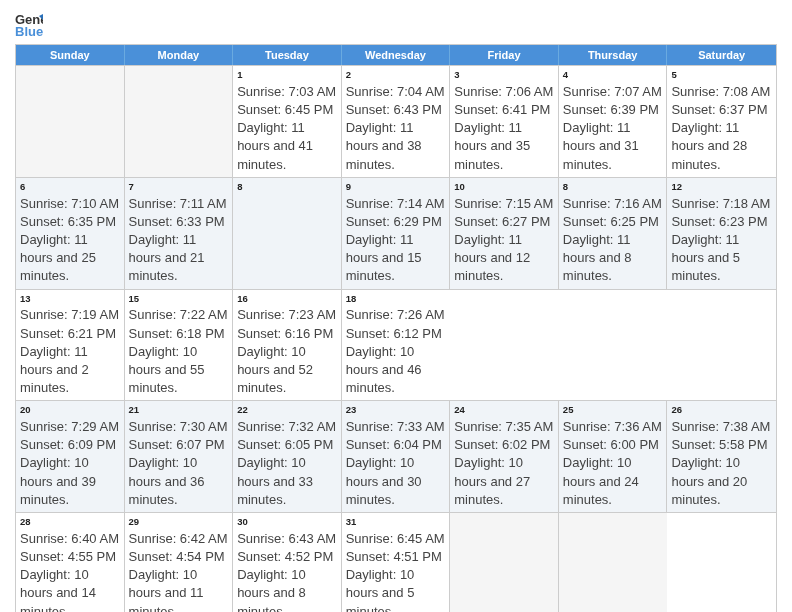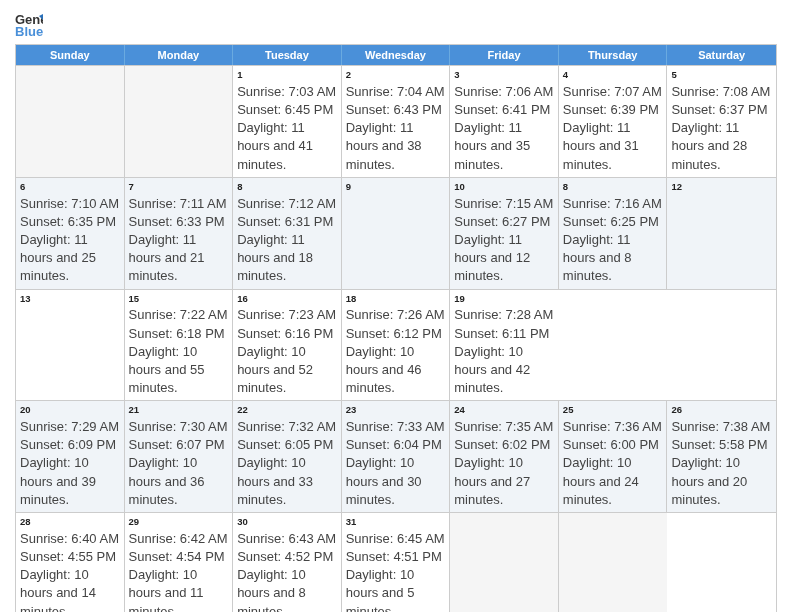--- a/index.html
+++ b/index.html
@@ -161,56 +161,54 @@
           <div class="cal-cell alt-row">
             <span class="day-num">6</span>
             <div class="day-info">Sunrise: 7:10 AM<br>Sunset: 6:35 PM<br>Daylight: 11 hours and 25 minutes.</div>
           </div>
           <div class="cal-cell alt-row">
             <span class="day-num">7</span>
             <div class="day-info">Sunrise: 7:11 AM<br>Sunset: 6:33 PM<br>Daylight: 11 hours and 21 minutes.</div>
           </div>
           <div class="cal-cell alt-row">
             <span class="day-num">8</span>
-            <div class="day-info">Sunrise: 7:12 AM<br>Sunset: 6:31 PM<br>Daylight: 11 hours and 18 minutes.</div>
           </div>
           <div class="cal-cell alt-row">
             <span class="day-num">9</span>
+            <div class="day-info">Sunrise: 7:14 AM<br>Sunset: 6:29 PM<br>Daylight: 11 hours and 15 minutes.</div>
           </div>
           <div class="cal-cell alt-row">
             <span class="day-num">10</span>
             <div class="day-info">Sunrise: 7:15 AM<br>Sunset: 6:27 PM<br>Daylight: 11 hours and 12 minutes.</div>
           </div>
           <div class="cal-cell alt-row">
             <span class="day-num">8</span>
             <div class="day-info">Sunrise: 7:16 AM<br>Sunset: 6:25 PM<br>Daylight: 11 hours and 8 minutes.</div>
           </div>
           <div class="cal-cell alt-row">
             <span class="day-num">12</span>
+            <div class="day-info">Sunrise: 7:18 AM<br>Sunset: 6:23 PM<br>Daylight: 11 hours and 5 minutes.</div>
           </div>
         </div>
         <div class="cal-row">
           <div class="cal-cell">
             <span class="day-num">13</span>
+            <div class="day-info">Sunrise: 7:19 AM<br>Sunset: 6:21 PM<br>Daylight: 11 hours and 2 minutes.</div>
           </div>
           <div class="cal-cell">
             <span class="day-num">15</span>
             <div class="day-info">Sunrise: 7:22 AM<br>Sunset: 6:18 PM<br>Daylight: 10 hours and 55 minutes.</div>
           </div>
           <div class="cal-cell">
             <span class="day-num">16</span>
             <div class="day-info">Sunrise: 7:23 AM<br>Sunset: 6:16 PM<br>Daylight: 10 hours and 52 minutes.</div>
           </div>
           <div class="cal-cell">
             <span class="day-num">18</span>
             <div class="day-info">Sunrise: 7:26 AM<br>Sunset: 6:12 PM<br>Daylight: 10 hours and 46 minutes.</div>
-          </div>
-          <div class="cal-cell">
-            <span class="day-num">19</span>
-            <div class="day-info">Sunrise: 7:28 AM<br>Sunset: 6:11 PM<br>Daylight: 10 hours and 42 minutes.</div>
           </div>
         </div>
         <div class="cal-row">
           <div class="cal-cell alt-row">
             <span class="day-num">20</span>
             <div class="day-info">Sunrise: 7:29 AM<br>Sunset: 6:09 PM<br>Daylight: 10 hours and 39 minutes.</div>
           </div>
           <div class="cal-cell alt-row">
             <span class="day-num">21</span>
             <div class="day-info">Sunrise: 7:30 AM<br>Sunset: 6:07 PM<br>Daylight: 10 hours and 36 minutes.</div>

